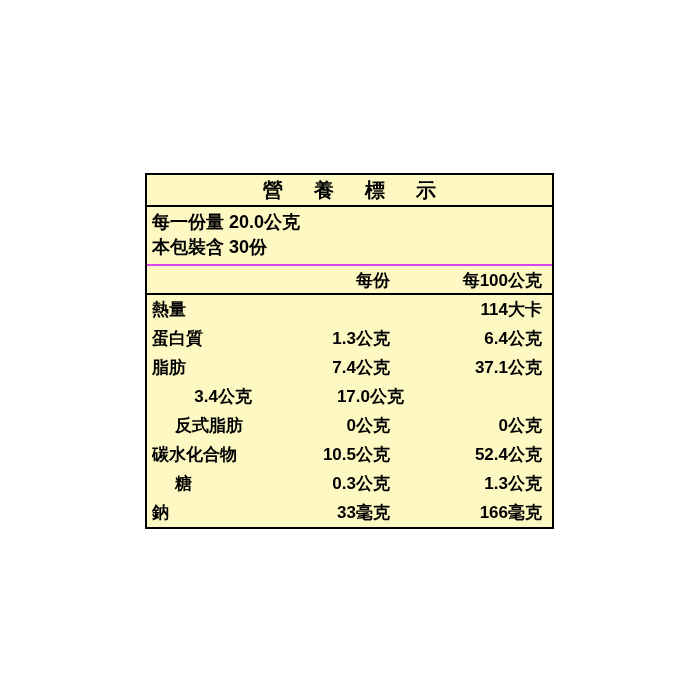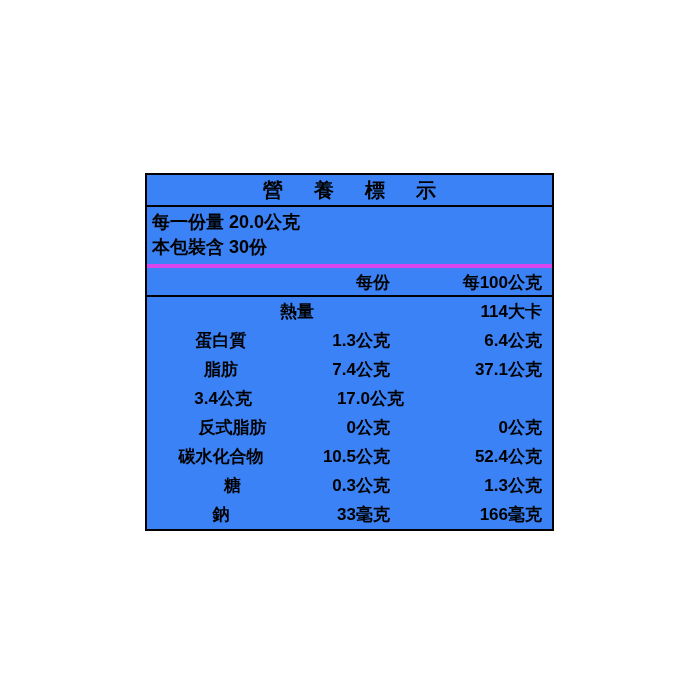--- a/index.html
+++ b/index.html
@@ -15,38 +15,38 @@
     position: relative;
     overflow: hidden;
   }
   .nutrition-label {
     position: absolute;
     left: 145px;
     top: 173px;
     width: 409px;
     box-sizing: border-box;
     border: 2px solid #000000;
-    background: #3b82f6;
+    background: #fef9c3;
   }
   .nl-title {
     height: 32px;
     line-height: 30px;
     box-sizing: border-box;
     border-bottom: 2px solid #000000;
     text-align: center;
     font-size: 20px;
     font-weight: bold;
     letter-spacing: 1.55em;
     text-indent: 1.55em; 
     white-space: nowrap;
     overflow: hidden;
   }
   .nl-serving {
     box-sizing: border-box;
-    border-bottom: 4px solid #d946ef;
+    border-bottom: 2px solid #d946ef;
     padding: 3px 10px 4px 5px;
     font-size: 18px;
     font-weight: 600;
   }
   .nl-serving .line {
     line-height: 25px;
     white-space: nowrap;
   }
   .nl-colhead {
     box-sizing: border-box;
@@ -61,21 +61,21 @@
     font-size: 17px;
     font-weight: 600;
     white-space: nowrap;
   }
   .nl-colhead .nl-row {
     padding-top: 1px;
     height: 27px;
   }
   .nl-row .c-name {
     flex: 1 1 auto;
-    text-align: center;
+    text-align: left;
     overflow: hidden;
   }
   .nl-row.indent .c-name {
     padding-left: 23px;
   }
   .nl-row .c-serv {
     flex: 0 0 100px;
     text-align: right;
   }
   .nl-row .c-100g {

